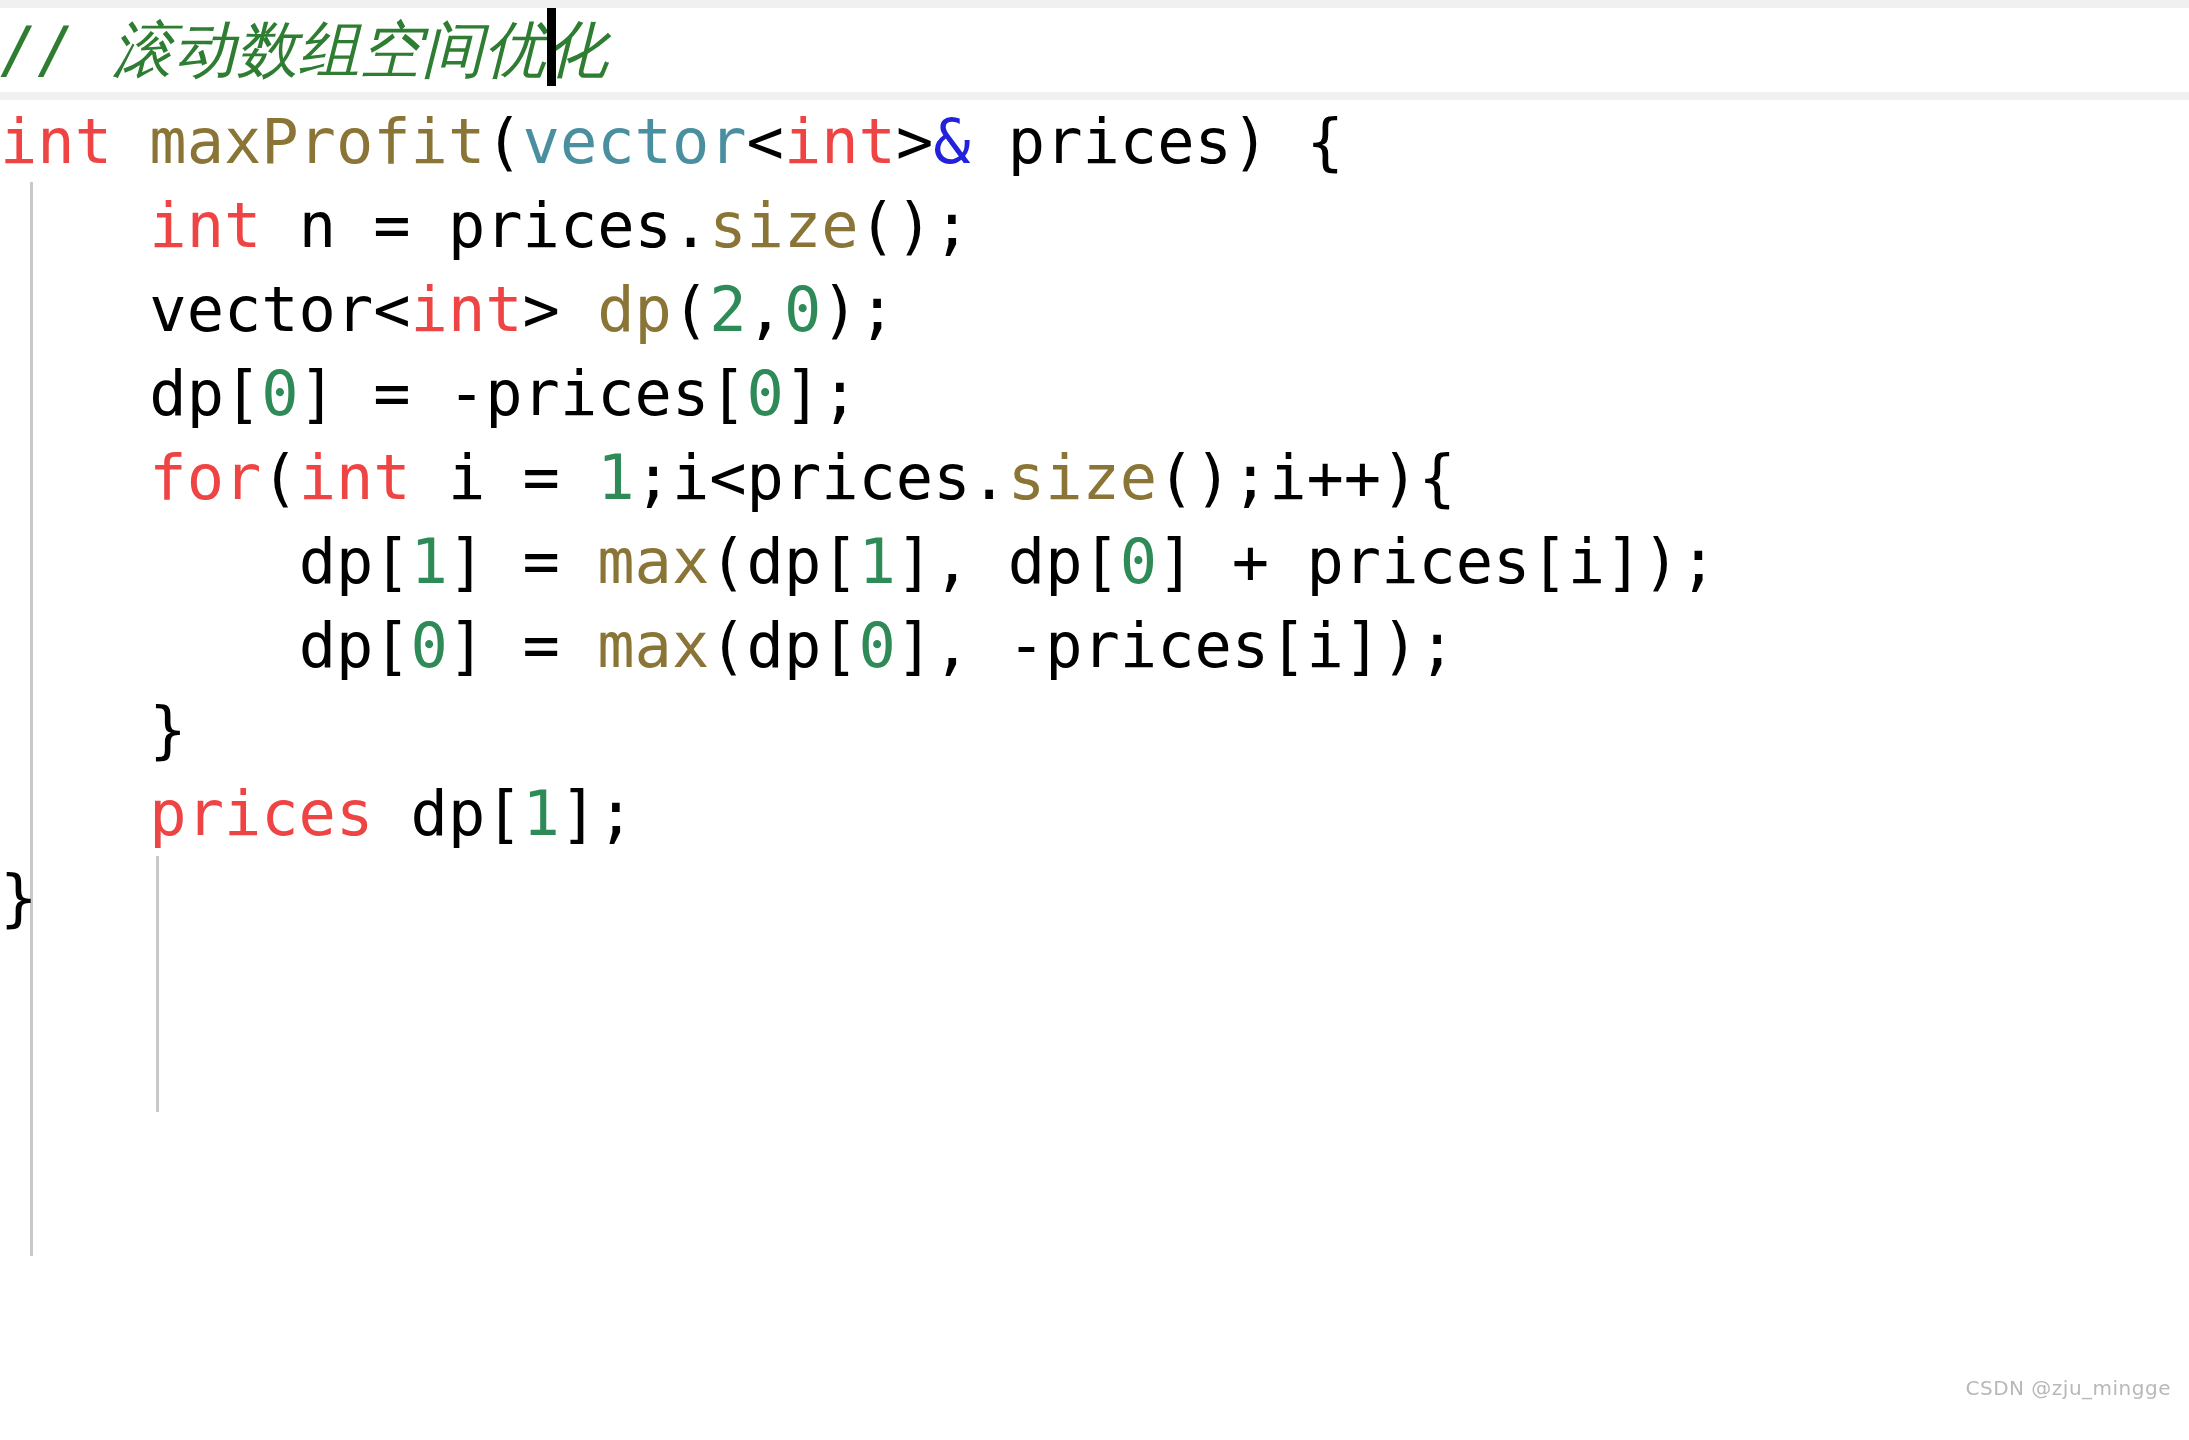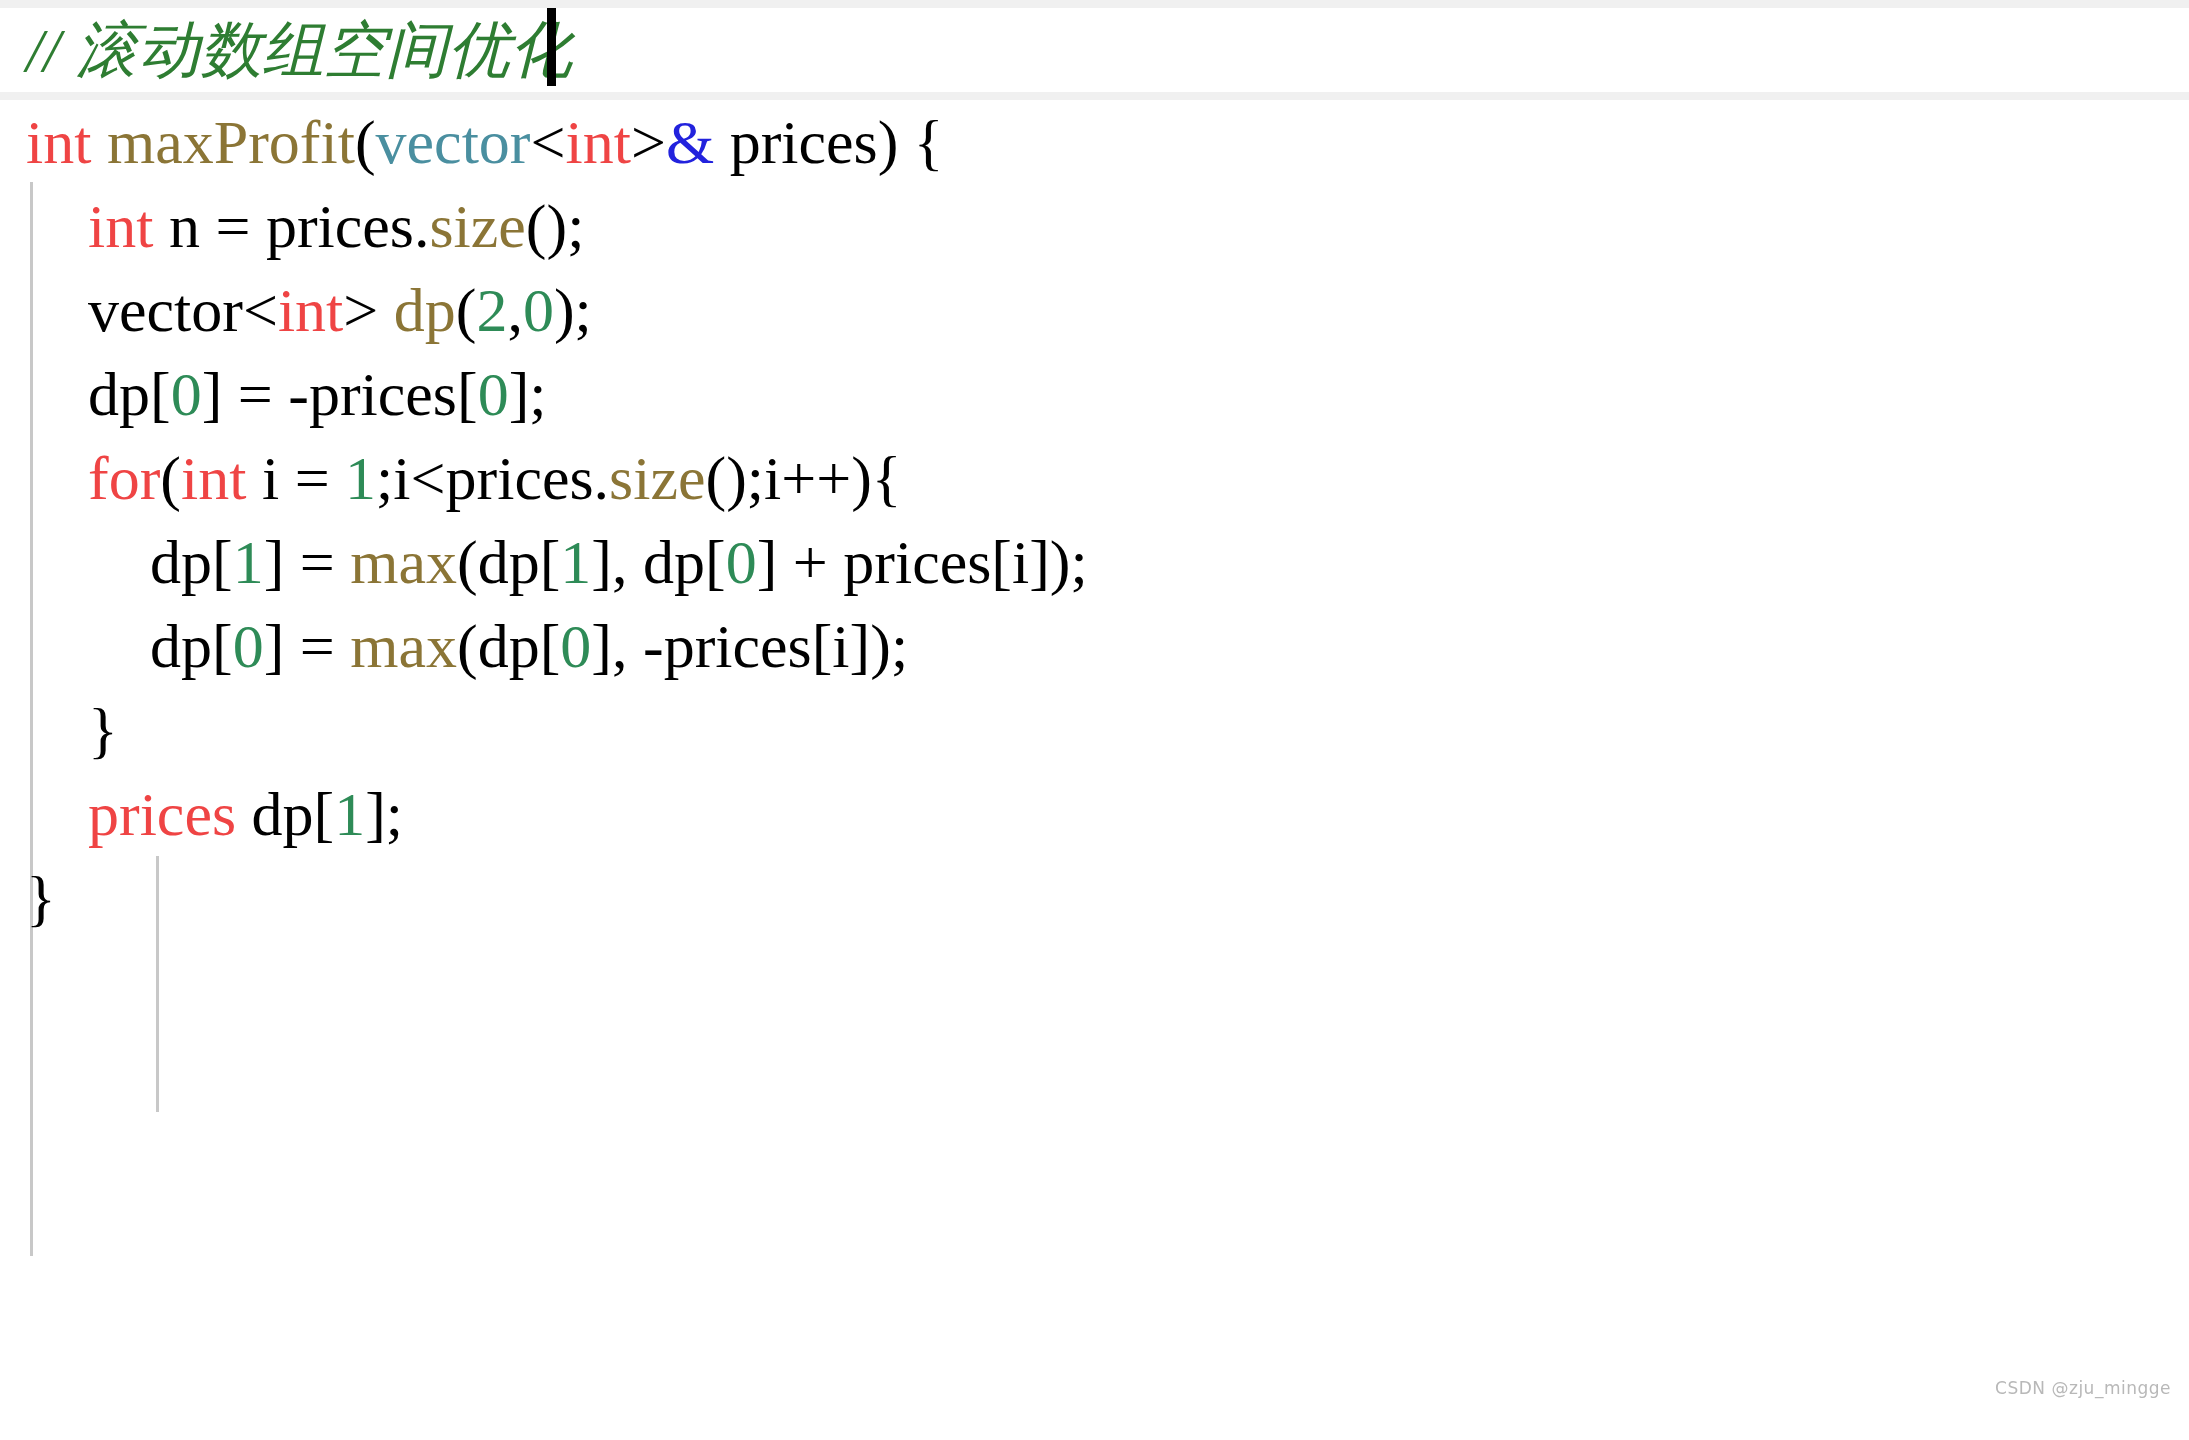--- a/index.html
+++ b/index.html
@@ -47,23 +47,21 @@
     position: relative;
     z-index: 2;
     padding: 0;
   }
 
   .line {
     position: relative;
     height: 84px;
     line-height: 84px;
     white-space: pre;
-    padding-left: 26px;
     box-sizing: border-box;
-    font-family: Liberation Serif, serif;
   }
   .line-1 { height: 100px; line-height: 100px; }
 
   
   .guide {
     position: absolute;
     width: 3px;
     background: #c8c8c8;
     z-index: 1;
   }
@@ -101,21 +99,21 @@
   .tok-plain    { color: #000000; }
   .tok-op       { color: #000000; }
   .tok-amp      { color: #2222dd; }
 
   
   .watermark {
     position: absolute;
     right: 18px;
     bottom: 10px;
     font-family: "DejaVu Sans", "Liberation Sans", sans-serif;
-    font-size: 17px;
+    font-size: 20px;
     color: #b8b8b8;
     letter-spacing: 0.5px;
     z-index: 6;
   }
 
   
   .band-top-rule {
     position: absolute;
     left: 0; top: 0;
     width: 2189px; height: 8px;

